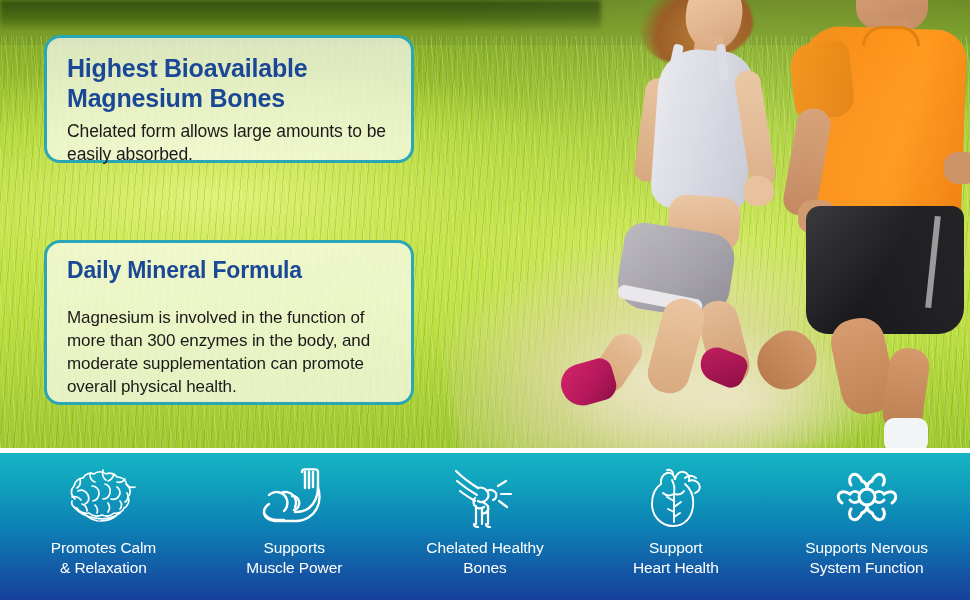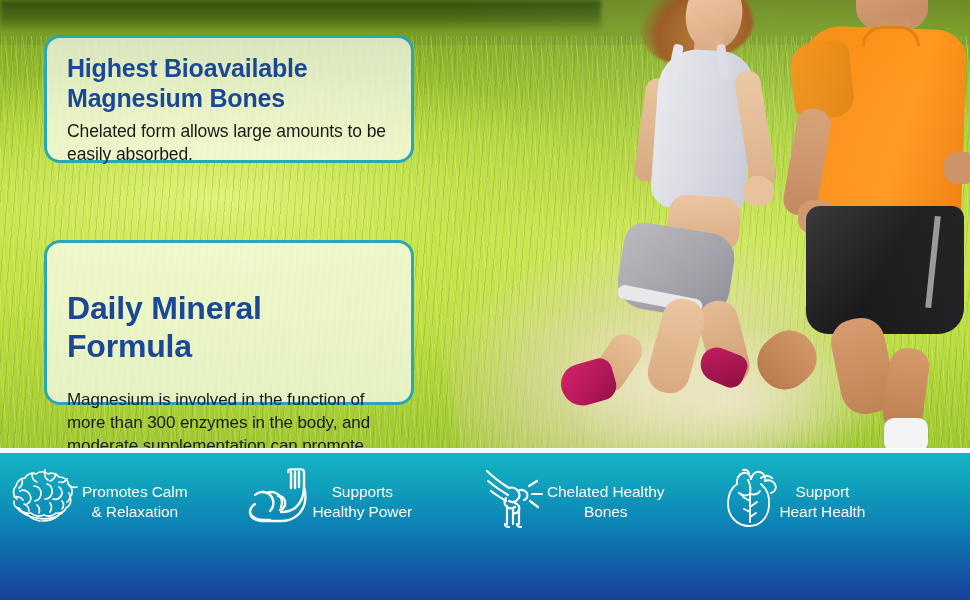--- a/index.html
+++ b/index.html
@@ -264,21 +264,21 @@
     line-height: 1.18;
     letter-spacing: -0.2px;
   }
   .card-body {
     margin-top: 7px;
     color: #1a1a1a;
     font-size: 17.5px;
     line-height: 1.33;
     letter-spacing: -0.1px;
   }
-  .card-2 .card-title { font-size: 32px; margin-top: 33px; }
+  .card-2 .card-title { font-size: 23px; }
   .card-2 .card-body { margin-top: 22px; font-size: 17px; line-height: 1.36; }
 
   
   .gap-strip {
     position: absolute; left: 0; top: 448px; width: 970px; height: 5px;
     background: #ffffff;
   }
 
   
   .banner {
@@ -287,21 +287,21 @@
     width: 970px; height: 147px;
     background: linear-gradient(180deg, #16b4c4 0%, #10a0bd 22%, #0d7fb4 52%, #1456a4 82%, #17409a 100%);
     display: flex;
     align-items: flex-start;
     justify-content: space-around;
     padding: 0 8px;
   }
   .benefit {
     flex: 1 1 0;
     display: flex;
-    flex-direction: row;
+    flex-direction: column;
     align-items: center;
     padding-top: 12px;
   }
   .benefit-icon {
     height: 64px;
     display: flex;
     align-items: center;
     justify-content: center;
   }
   .benefit-icon svg { display: block; }
@@ -405,21 +405,21 @@
           <path d="M57 19c2 7 2 15-1 21-4 8-12 13-21 13H14c-6 0-11-4-11-9 0-3 2-6 5-8"></path>
           <path d="M48 40c-4 3-9 4-14 4"></path>
           <path d="M8 27c3-3 8-4 12-2 3 1 5 4 6 7 1 4 0 8-3 11"></path>
           <path d="M20 25c4-2 9-1 12 2 3 3 4 8 2 12"></path>
           <path d="M31 28c3 0 6 2 7 5 1 4-1 8-5 9"></path>
           <path d="M44 4v16M48 4v16M52 4v15"></path>
           <path d="M3 45c2 4 7 7 12 7h8"></path>
         </svg>
       </div>
       <div class="benefit-label">Supports
-Healthy Power</div>
+Muscle Power</div>
     </div>
 
     <div class="benefit">
       <div class="benefit-icon">
         <svg width="62" height="62" viewBox="0 0 62 62" fill="none" stroke="#ffffff" stroke-width="2.2" stroke-linecap="round" stroke-linejoin="round">
           <path d="M2 5c6 6 14 12 22 17"></path>
           <path d="M3 15c6 5 13 10 20 14"></path>
           <path d="M6 25c5 4 10 7 15 10"></path>
           <path d="M24 22c3-1 7 0 9 3 2 2 2 6 0 8-2 3-6 4-9 2"></path>
           <path d="M33 25c3-2 7-1 9 2 1 3 0 6-3 7"></path>
@@ -446,15 +446,34 @@
           <path d="M26 28c-4 2-8 2-11-1M26 28c4 1 8 0 10-3"></path>
           <path d="M26 28v28"></path>
           <path d="M26 35l-7-4M26 41l7-5M26 46l-6-3M26 51l6-4"></path>
           <path d="M19 4c3-1 6 1 6 4"></path>
         </svg>
       </div>
       <div class="benefit-label">Support
 Heart Health</div>
     </div>
 
+    <div class="benefit">
+      <div class="benefit-icon">
+        <svg width="66" height="62" viewBox="0 0 66 62" fill="none" stroke="#ffffff" stroke-width="3" stroke-linecap="round" stroke-linejoin="round">
+          <circle cx="33" cy="31" r="8"></circle>
+          <path d="M33 23c0-4 2-7 5-8M33 23c0-4-2-7-5-8"></path>
+          <path d="M41 27c3-2 7-2 9 1M41 35c3 2 7 2 9-1"></path>
+          <path d="M25 27c-3-2-7-2-9 1M25 35c-3 2-7 2-9-1"></path>
+          <path d="M33 39c0 4 2 7 5 8M33 39c0 4-2 7-5 8"></path>
+          <path d="M28 15c-2-5-6-8-10-6-3 2-3 7-1 10"></path>
+          <path d="M38 15c2-5 6-8 10-6 3 2 3 7 1 10"></path>
+          <path d="M16 28c-4-3-9-3-11 0-2 3 0 7 3 9"></path>
+          <path d="M50 28c4-3 9-3 11 0 2 3 0 7-3 9"></path>
+          <path d="M28 47c-2 5-6 8-10 6-3-2-3-7-1-10"></path>
+          <path d="M38 47c2 5 6 8 10 6 3-2 3-7 1-10"></path>
+        </svg>
+      </div>
+      <div class="benefit-label">Supports Nervous
+System Function</div>
+    </div>
 
   </div>
 </div>
 
 </body></html>

